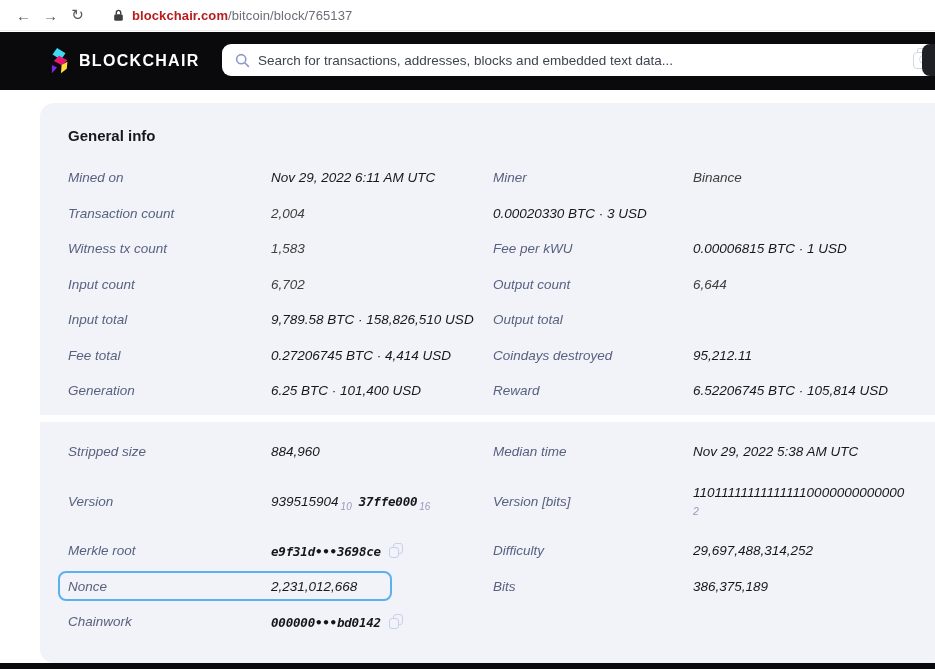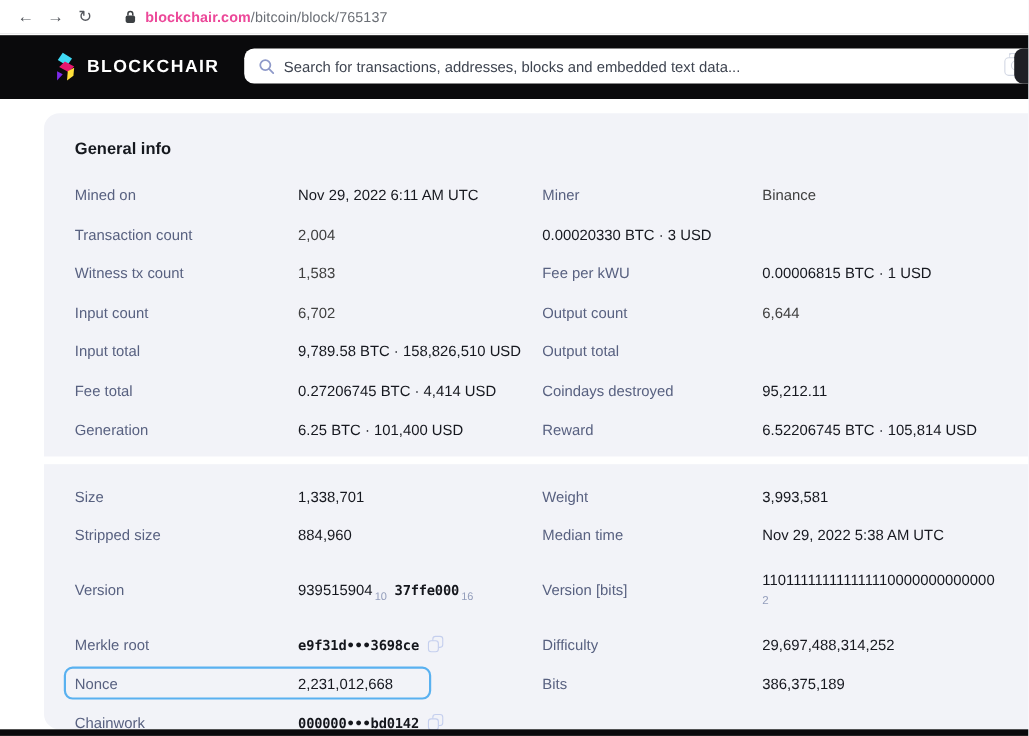--- a/index.html
+++ b/index.html
@@ -15,21 +15,21 @@
   .chrome {
     height:31px; background:#ffffff; border-bottom:1px solid #ececec;
     display:flex; align-items:center; padding-left:10px;
   }
   .nav-ic {
     width:27px; text-align:center; font-size:15px; color:#55585e; cursor:pointer; user-select:none;
   }
   .urlbar { display:flex; align-items:center; margin-left:22px; gap:8px; }
   .lock-wrap { display:flex; align-items:center; }
   .url { font-size:13px; letter-spacing:0.1px; }
-  .url .host { color:#ec4899; font-weight:700; }
+  .url .host { color:#b91c1c; font-weight:700; }
   .url .path { color:#6b6f76; font-weight:400; }
 
   
   .header {
     position:absolute; top:32px; left:0; width:935px; height:58px;
     background:#0a0a0c; display:flex; align-items:center;
   }
   .logo { display:flex; align-items:center; margin-left:48px; gap:9px; cursor:pointer; }
   .brand { color:#ffffff; font-weight:700; font-size:16px; letter-spacing:1.3px; }
 
@@ -69,21 +69,21 @@
   }
 
   
   .card {
     position:absolute; left:40px; top:103px; width:895px; height:560px;
     background:#f2f3f8; border-radius:14px 0 0 14px;
     padding:18px 8px 0 28px;
   }
   .card-title { font-size:15px; font-weight:700; color:#15181e; margin:6px 0 16px 0; }
 
-  .row { display:flex; align-items:center; height:35.5px; font-size:13.5px; position:relative; }
+  .row { display:flex; align-items:center; height:35.5px; font-size:13.5px; position:relative;font-style:italic; }
   .c1 { width:203px; flex:none; }
   .c2 { width:222px; flex:none; }
   .c3 { width:200px; flex:none; }
   .c4 { flex:1; min-width:0; }
   .label { color:#586180; }
   .value { color:#16181f; }
   .link  { color:#404040; cursor:pointer; }
 
   .section-divider {
     height:7px; background:#ffffff;
@@ -209,26 +209,20 @@
   <div class="row">
     <div class="c1 label">Generation</div>
     <div class="c2 value">6.25 BTC · 101,400 USD</div>
     <div class="c3 label">Reward</div>
     <div class="c4 value">6.52206745 BTC · 105,814 USD</div>
   </div>
 
   <div class="section-divider"></div>
 
   <div class="row">
-    <div class="c1 label">Size</div>
-    <div class="c2 value">1,338,701</div>
-    <div class="c3 label">Weight</div>
-    <div class="c4 value">3,993,581</div>
-  </div>
-  <div class="row">
     <div class="c1 label">Stripped size</div>
     <div class="c2 value">884,960</div>
     <div class="c3 label">Median time</div>
     <div class="c4 value">Nov 29, 2022 5:38 AM UTC</div>
   </div>
   <div class="row row-tall">
     <div class="c1 label">Version</div>
     <div class="c2 value">
       <span>939515904</span><span class="base">10</span><span class="mono">37ffe000</span><span class="base">16</span>
     </div>

